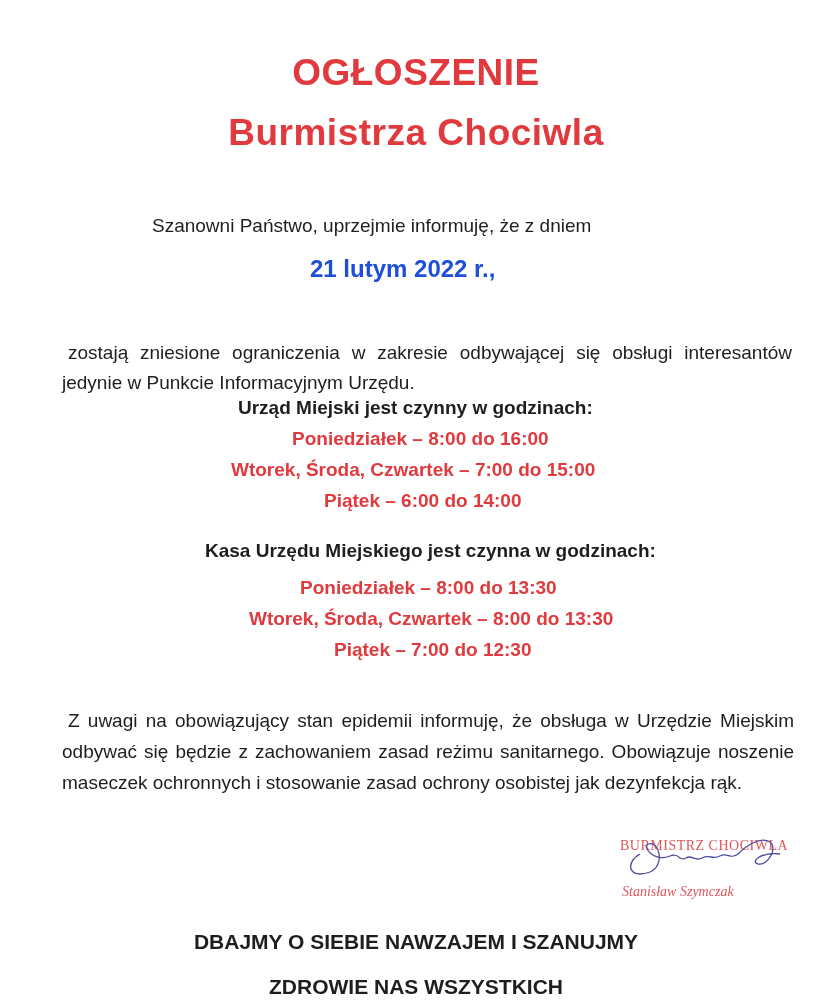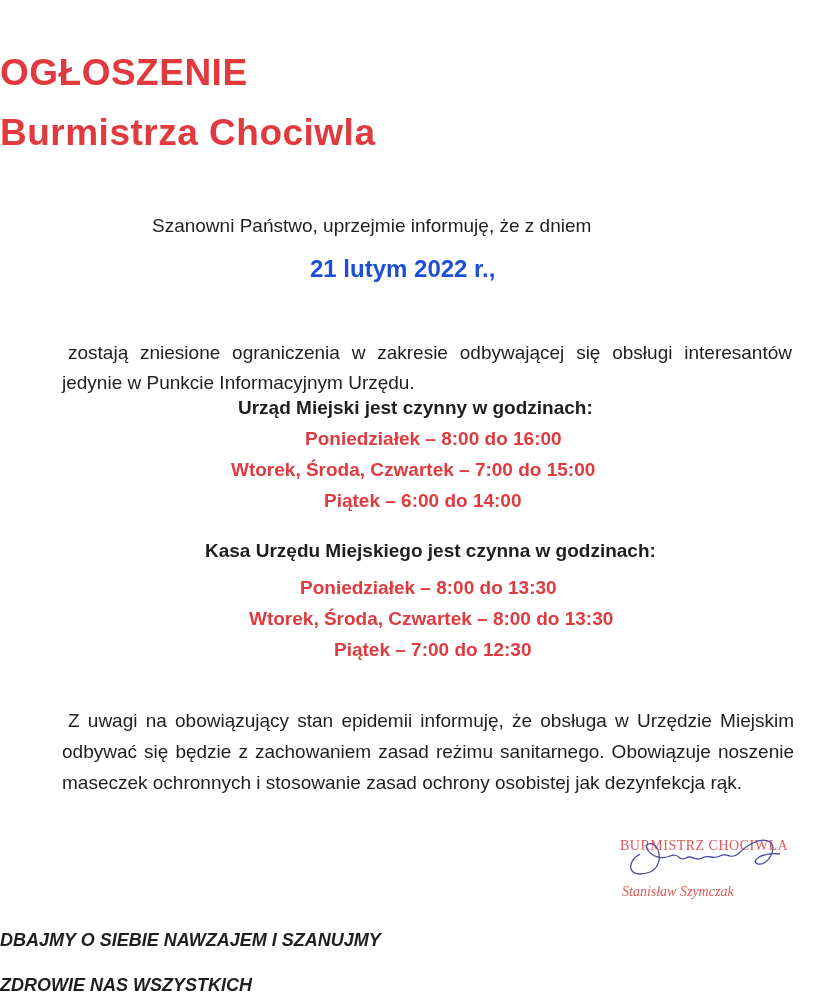--- a/index.html
+++ b/index.html
@@ -1,40 +1,40 @@
 <!DOCTYPE html>
 <html><head>
 <meta charset="utf-8">
 <style>
   html, body { margin:0; padding:0; background:#ffffff; }
   body { width:832px; height:1000px; position:relative; overflow:hidden; font-family:"Liberation Sans", sans-serif; color:#222; }
   .abs { position:absolute; }
-  .center { left:0; width:832px; }
+  .center { left:0; width:832px; text-align:center; }
   .title { color:#e03a3e; font-weight:bold; font-size:37px; letter-spacing:0.5px; }
   .intro { font-size:19px; color:#1e1e1e; }
   .date { font-weight:bold; font-size:24px; color:#1d4ed8; }
   .just { font-size:19px; color:#1e1e1e; text-align:justify; text-align-last:left; line-height:30px; }
   .head { font-weight:bold; font-size:19px; color:#1e1e1e; }
   .red { color:#e03a3e; font-weight:bold; font-size:19px; }
-  .closing { font-weight:bold; font-style:italic; font-size:18px; color:#1e1e1e; }
+  .closing { font-weight:bold; font-size:21px; color:#1e1e1e; }
   .stamp { font-family:"Liberation Serif", serif; color:#e0565a; }
 </style>
 </head>
 <body>
 
 <div class="abs center title" style="top:52px;">OGŁOSZENIE</div>
 <div class="abs center title" style="top:112px;">Burmistrza Chociwla</div>
 
 <div class="abs intro" style="top:215px; left:152px; width:600px;">Szanowni Państwo, uprzejmie informuję, że z dniem</div>
 <div class="abs date" style="top:255px; left:310px; width:300px;">21 lutym 2022 r.,</div>
 
 <div class="abs just" style="top:293px; left:62px; width:730px; text-indent:6px;margin-top:45px;">zostają zniesione ograniczenia w zakresie odbywającej się obsługi interesantów jedynie w Punkcie Informacyjnym Urzędu.</div>
 
 <div class="abs head" style="top:397px; left:238px;">Urząd Miejski jest czynny w godzinach:</div>
-<div class="abs red" style="top:428px; left:305px;">Poniedziałek – 8:00 do 16:00</div>
+<div class="abs red" style="top:428px; left:292px;">Poniedziałek – 8:00 do 16:00</div>
 <div class="abs red" style="top:459px; left:231px;">Wtorek, Środa, Czwartek – 7:00 do 15:00</div>
 <div class="abs red" style="top:490px; left:324px;">Piątek – 6:00 do 14:00</div>
 
 <div class="abs head" style="top:540px; left:205px;">Kasa Urzędu Miejskiego jest czynna w godzinach:</div>
 <div class="abs red" style="top:577px; left:300px;">Poniedziałek – 8:00 do 13:30</div>
 <div class="abs red" style="top:608px; left:249px;">Wtorek, Środa, Czwartek – 8:00 do 13:30</div>
 <div class="abs red" style="top:639px; left:334px;">Piątek – 7:00 do 12:30</div>
 
 <div class="abs just" style="top:705px; left:62px; width:732px; line-height:31px; text-indent:6px;">Z uwagi na obowiązujący stan epidemii informuję, że obsługa w Urzędzie Miejskim odbywać się będzie z zachowaniem zasad reżimu sanitarnego. Obowiązuje noszenie maseczek ochronnych i stosowanie zasad ochrony osobistej jak dezynfekcja rąk.</div>
 

